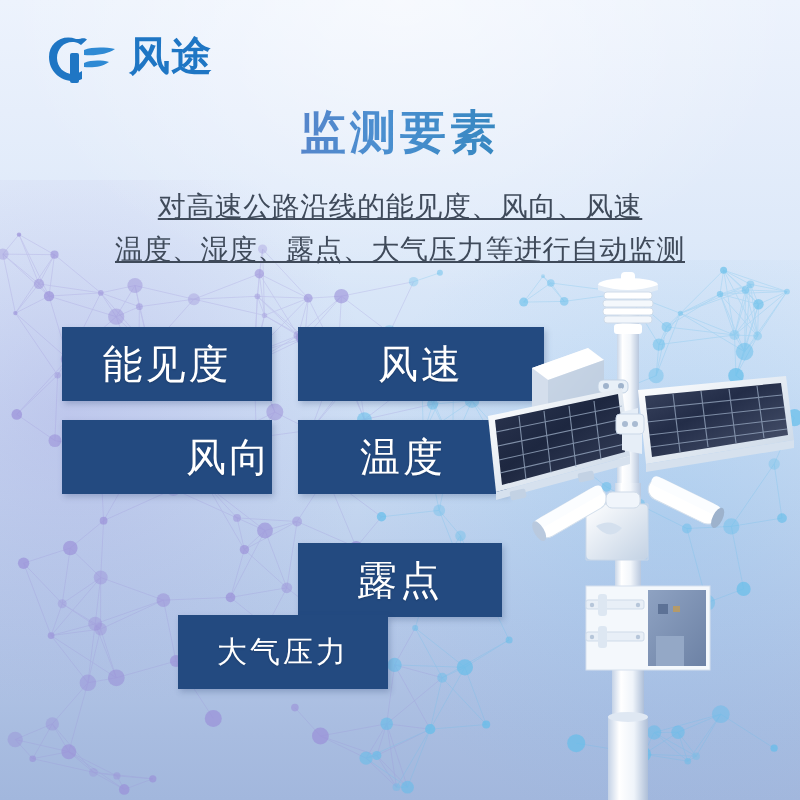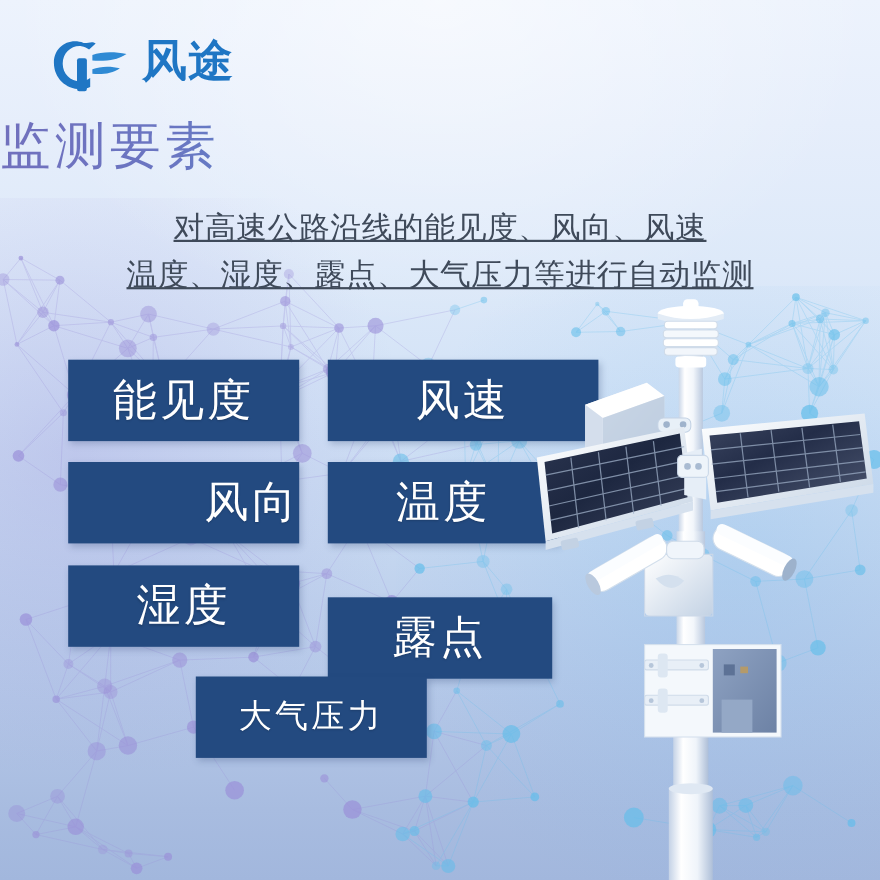--- a/index.html
+++ b/index.html
@@ -54,21 +54,22 @@
   .logo-mark{ width:74px; height:52px; display:block; }
   .logo-text{
     font-size:41px; font-weight:bold; color:#1f76c4;
     letter-spacing:1px; line-height:1;
     font-family:Liberation Mono, monospace;
   }
 
   
   .headline{
     position:absolute; left:0; top:106px; width:800px;
-    font-size:46px; font-weight:normal; letter-spacing:4px;
+    text-align:center;
+    font-size:46px; font-weight:bold; letter-spacing:4px;
     line-height:1.15;
     background:linear-gradient(95deg,#7170bd 0%,#6a76c2 20%,#4a8fd0 48%,#2a82b6 72%,#1a6ea6 100%);
     -webkit-background-clip:text; background-clip:text;
     color:transparent; -webkit-text-fill-color:transparent;
   }
 
   
   .subtitle{
     position:absolute; left:0; top:186px; width:800px;
     text-align:center;
@@ -666,23 +667,20 @@
     </div>
     <div class="tag t2">
       <span>风速</span>
     </div>
     <div class="tag t3">
       <span>风向</span>
     </div>
     <div class="tag t4">
       <span>温度</span>
     </div>
-    <div class="tag t5">
-      <span>湿度</span>
-    </div>
     <div class="tag t6">
       <span>露点</span>
     </div>
     <div class="tag t7">
       <span>大气压力</span>
     </div>
   </div>
 
   <svg id="device" viewBox="0 0 340 532">
     <defs>

